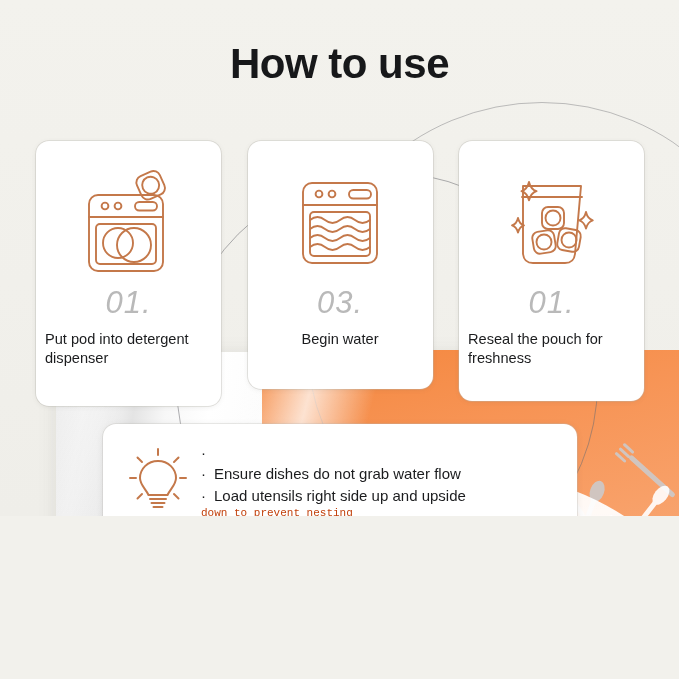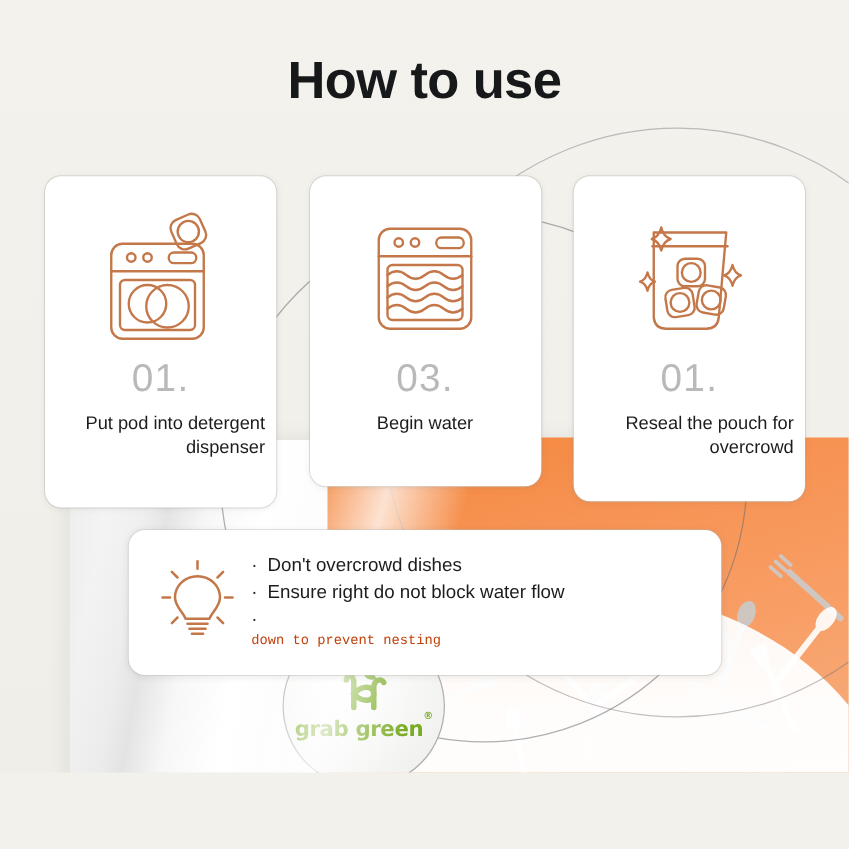--- a/index.html
+++ b/index.html
@@ -10,21 +10,21 @@
     width: 679px;
     height: 679px;
     overflow: hidden;
     background: #f2f1ec;
     font-family: "Liberation Sans", sans-serif;
     -webkit-font-smoothing: antialiased;
   }
   #root {
     position: relative;
     width: 679px;
-    height: 618px;
+    height: 516px;
     background: linear-gradient(180deg, #f3f2ed 0%, #f1f0eb 55%, #efeee9 100%);
     overflow: hidden;
   }
 
   
   .photo-layer {
     position: absolute;
     left: 0; top: 0;
     width: 679px; height: 679px;
     overflow: hidden;
@@ -168,31 +168,32 @@
   .card-3 { min-height: 260px; align-self: flex-start; }
 
   .card-icon {
     height: 120px;
     display: flex;
     align-items: center;
     justify-content: center;
   }
   .card-num {
     font-size: 31px;
+    font-style: italic;
     color: #b9b9b9;
     letter-spacing: 1px;
     margin-top: 2px;
     margin-bottom: 9px;
     font-weight: normal;
   }
   .card-text {
     font-size: 14.6px;
     line-height: 1.32;
     color: #1b1c1e;
-    text-align: right;
+    text-align: left;
   }
 
   .tips {
     position: absolute;
     left: 103px;
     top: 424px;
     width: 474px;
     background: #ffffff;
     border-radius: 13px;
     box-shadow: 0 1px 6px rgba(90,88,82,0.12), 0 0 0 0.8px rgba(195,193,188,0.4);
@@ -395,21 +396,21 @@
             <circle cx="42" cy="68" r="7.5"></circle>
             <rect x="56" y="55" width="22" height="22" rx="6" transform="rotate(10 67 66)"></rect>
             <circle cx="67" cy="66" r="7.5"></circle>
             <path d="M27 8 q1.8 7.5 7.5 9.2 q-5.7 1.8 -7.5 9.2 q-1.8 -7.4 -7.5 -9.2 q5.7 -1.7 7.5 -9.2 Z"></path>
             <path d="M84 38 q1.6 6.8 6.8 8.3 q-5.2 1.6 -6.8 8.3 q-1.6 -6.7 -6.8 -8.3 q5.2 -1.5 6.8 -8.3 Z"></path>
             <path d="M16 44 q1.4 6 6 7.3 q-4.6 1.4 -6 7.3 q-1.4 -5.9 -6 -7.3 q4.6 -1.3 6 -7.3 Z"></path>
           </g>
         </svg>
       </div>
       <div class="card-num">01.</div>
-      <div class="card-text">Reseal the pouch for overcrowd</div>
+      <div class="card-text">Reseal the pouch for freshness</div>
     </div>
   </div>
 
   <div class="tips">
     <div class="tips-icon">
       <svg width="62" height="68" viewBox="0 0 62 68">
         <g fill="none" stroke="#c4784a" stroke-width="2" stroke-linecap="round" stroke-linejoin="round">
           <path d="M31 13 C20.5 13, 13 21, 13 30 C13 37, 19 41, 21.5 47 L40.5 47 C43 41, 49 37, 49 30 C49 21, 41.5 13, 31 13 Z"></path>
           <path d="M23 51 L39 51"></path>
           <path d="M24.5 55 L37.5 55"></path>
@@ -420,26 +421,26 @@
           <path d="M47 14 L51.5 9.5"></path>
           <path d="M10.5 9.5 L15 14"></path>
           <path d="M47 46 L51.5 50.5"></path>
           <path d="M10.5 50.5 L15 46"></path>
         </g>
       </svg>
     </div>
     <div class="tips-list">
       <div class="tip-line">
         <span class="tip-bullet">·</span>
-        <span>Don't overcrowd dishes</span>
       </div>
       <div class="tip-line">
         <span class="tip-bullet">·</span>
-        <span>Ensure right do not block water flow</span>
+        <span>Ensure dishes do not grab water flow</span>
       </div>
       <div class="tip-line">
         <span class="tip-bullet">·</span>
+        <span>Load utensils right side up and upside</span>
       </div>
       <div class="tip-cont">down to prevent nesting</div>
     </div>
   </div>
 
 </div>
 
 </body></html>

